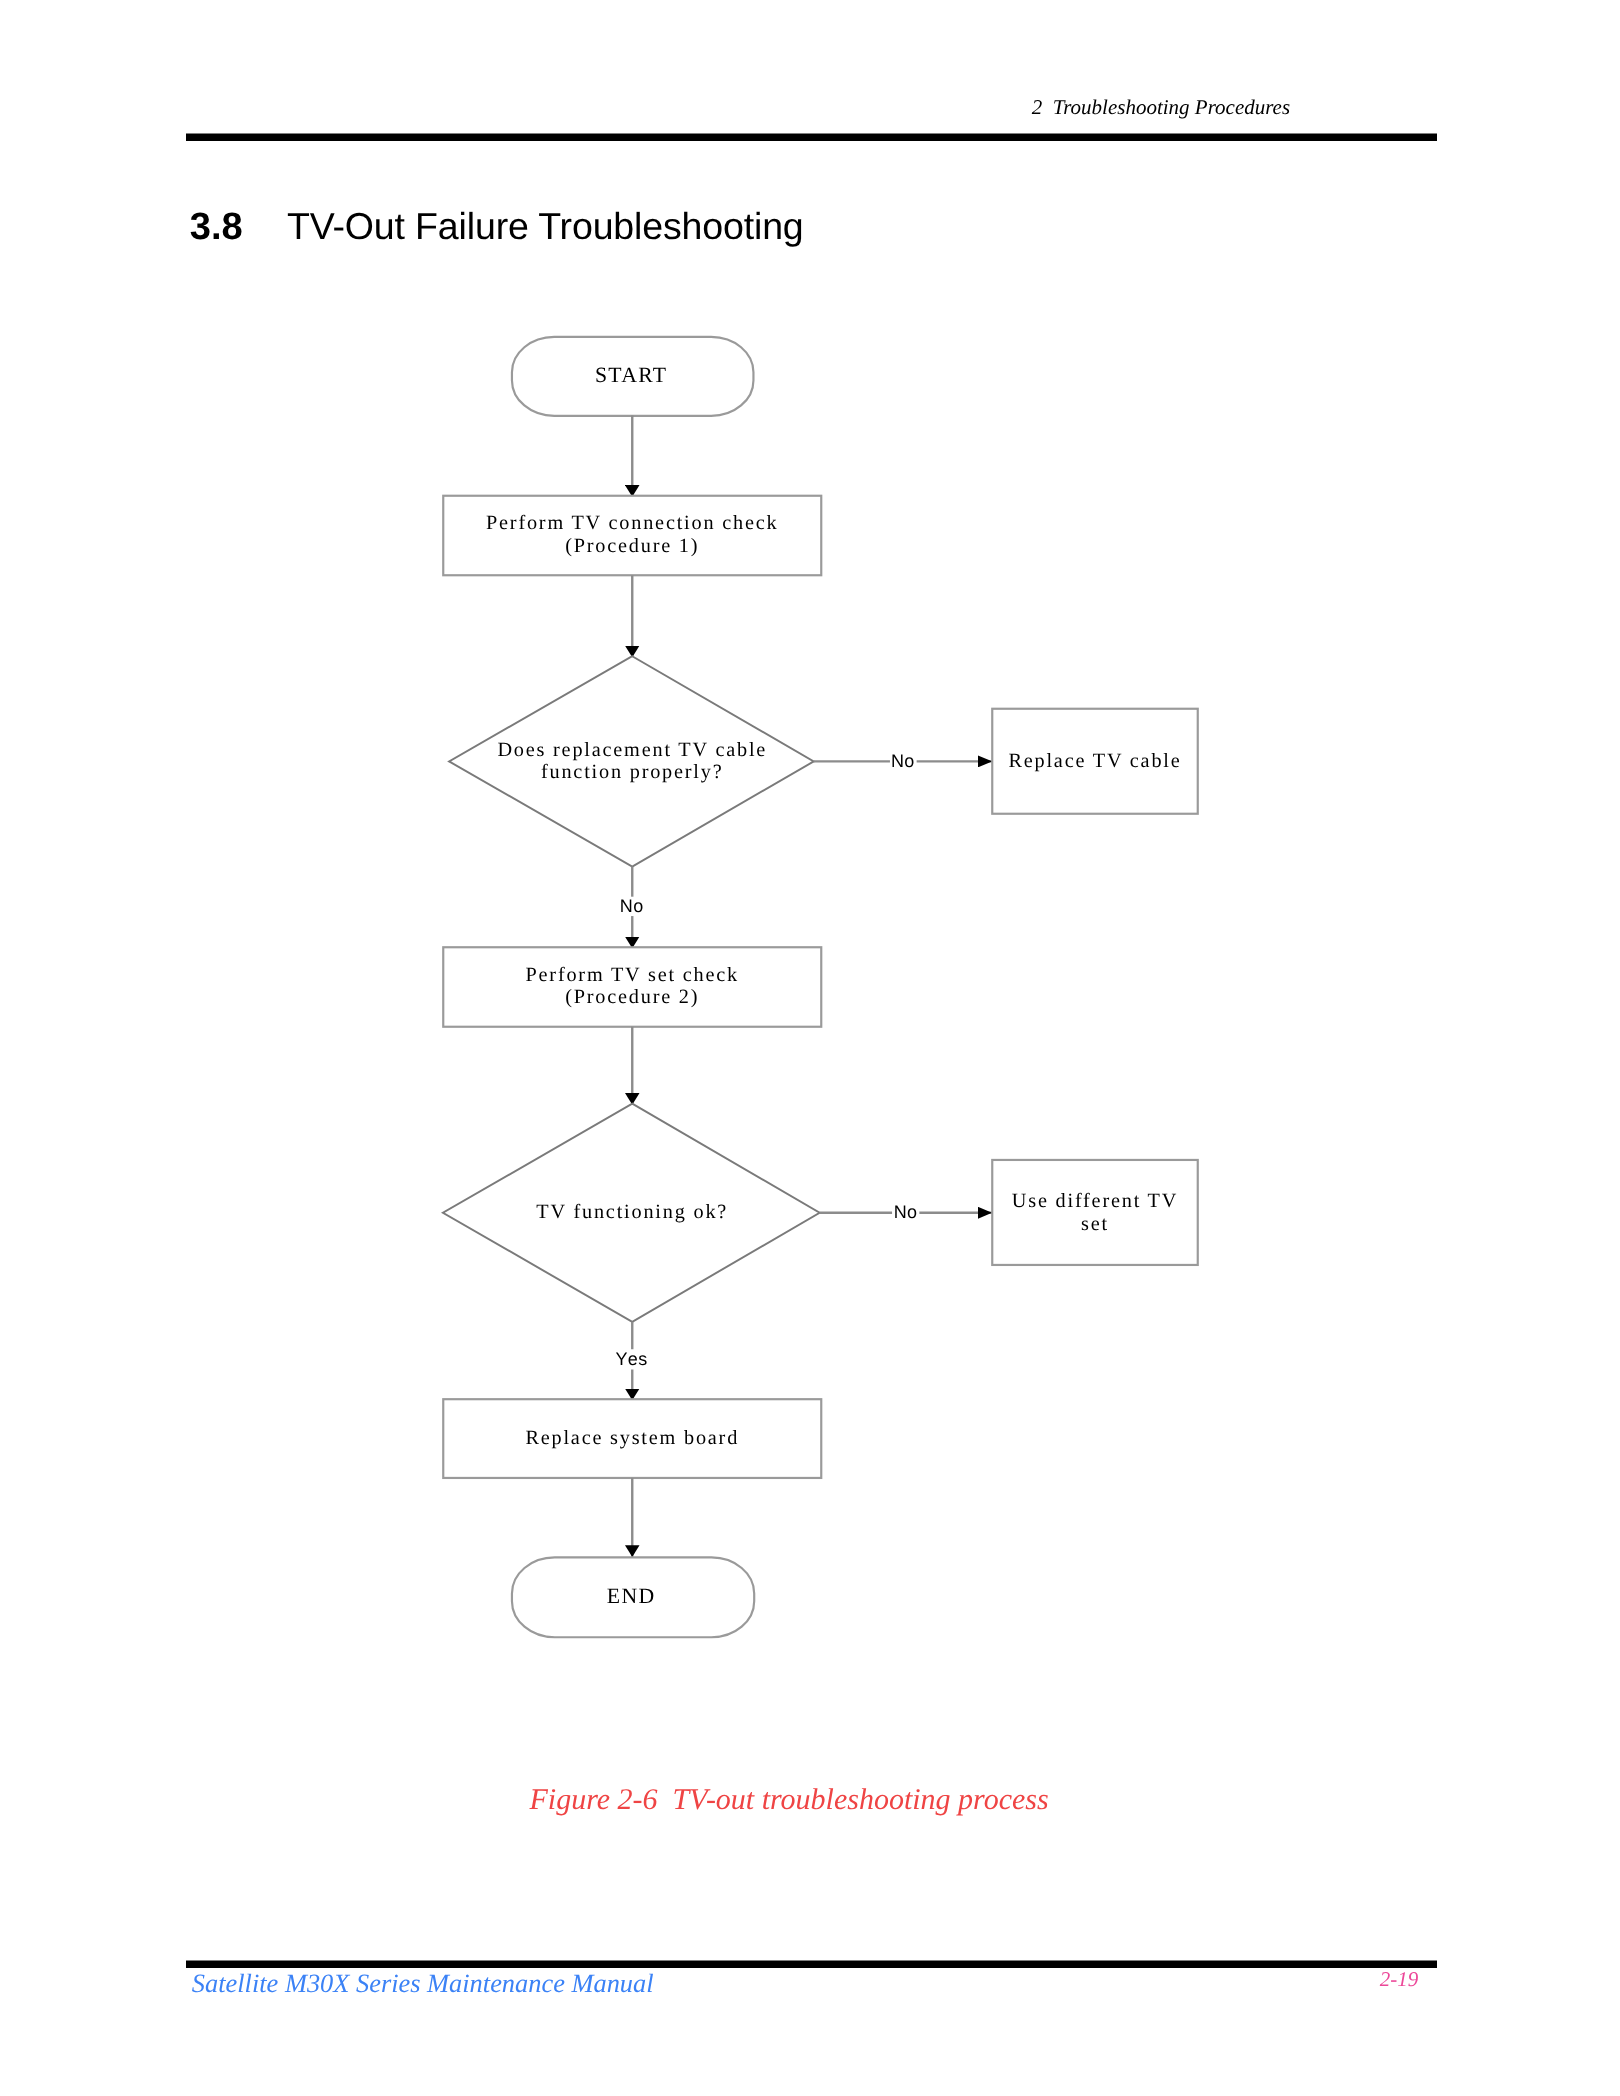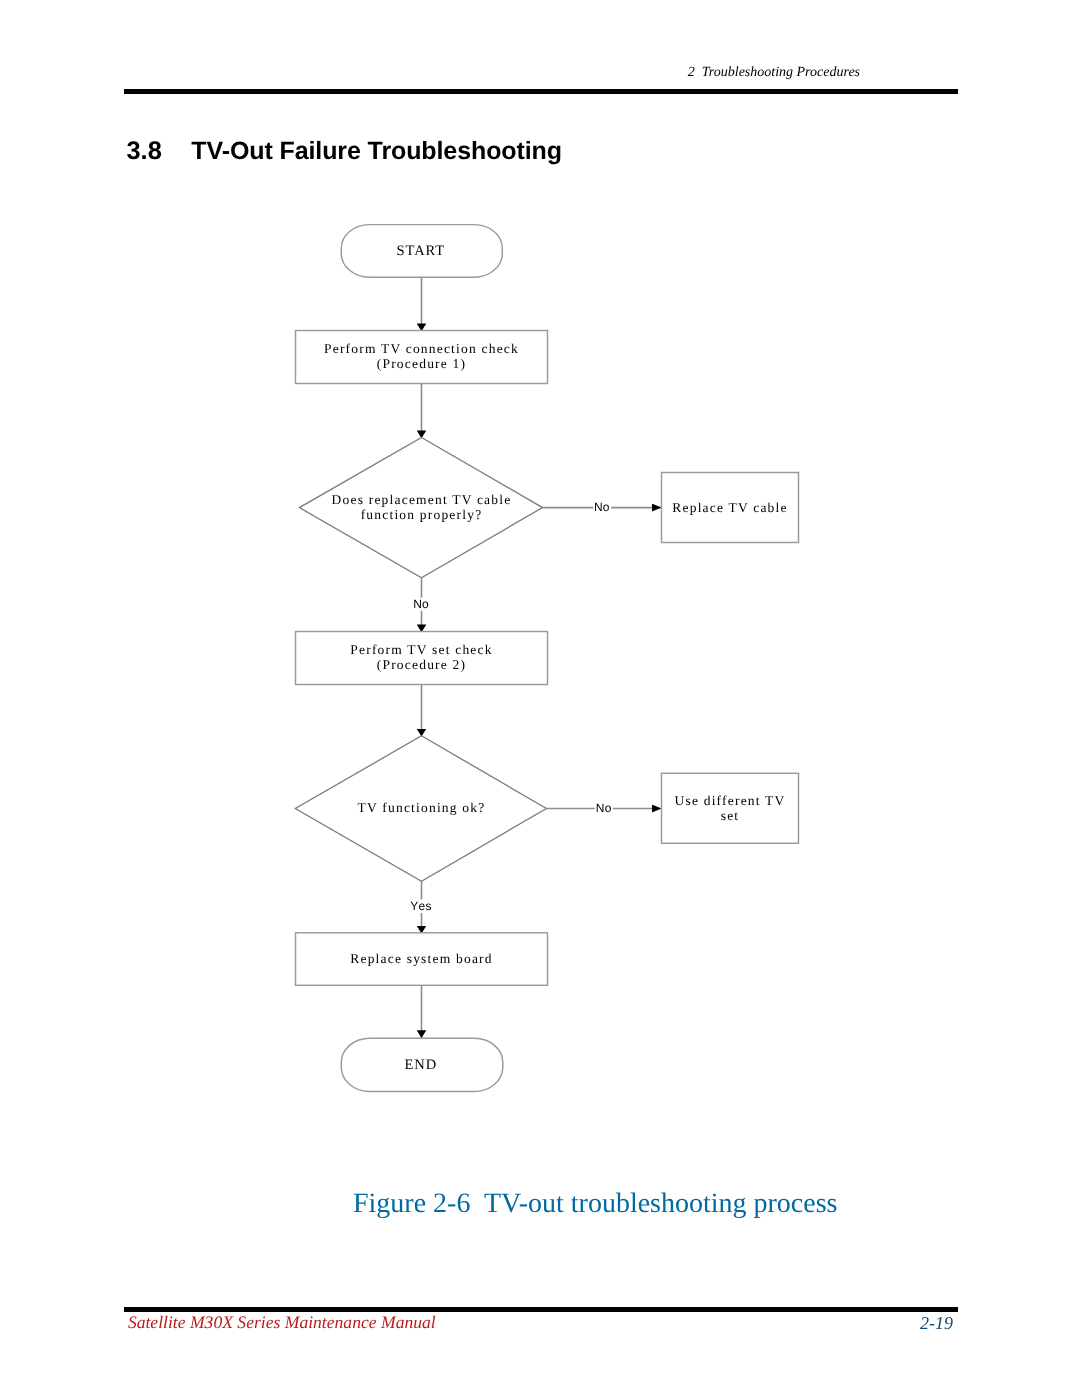--- a/index.html
+++ b/index.html
@@ -13,32 +13,32 @@
   .hdr-left{position:absolute;left:127.2px;top:66.4px;font-style:italic;font-size:21.5px;
             white-space:pre;color:#000;line-height:1;}
   .hdr-right{position:absolute;left:687.8px;top:66.4px;font-style:italic;font-size:14px;
             white-space:pre;color:#000;line-height:1;}
   .hdr-rule{position:absolute;left:124px;top:89.3px;width:833.9px;height:4.4px;background:#000;}
 
   
   .sec-num{position:absolute;left:126.5px;top:139px;font-family:"Liberation Sans",sans-serif;
            font-weight:bold;font-size:25.4px;color:#000;white-space:pre;line-height:1;}
   .sec-title{position:absolute;left:191.3px;top:139.2px;font-family:"Liberation Sans",sans-serif;
-           font-weight:bold;font-size:25px;letter-spacing:-0.1px;color:#000;white-space:pre;line-height:1;}
+           font-weight:normal;font-size:25px;letter-spacing:-0.1px;color:#000;white-space:pre;line-height:1;}
 
   
   .caption{position:absolute;left:353px;top:1189.6px;
-           font-size:28px;color:#0369a1;white-space:pre;line-height:1;}
+           font-style:italic;font-size:20px;color:#ef4444;white-space:pre;line-height:1;}
 
   
   .ftr-rule{position:absolute;left:124px;top:1307.3px;width:833.9px;height:4.3px;background:#000;}
   .ftr-left{position:absolute;left:127.9px;top:1314.4px;font-style:italic;font-size:17.6px;
-            color:#b91c1c;white-space:pre;line-height:1;}
-  .ftr-right{position:absolute;left:919.9px;top:1314.4px;font-style:italic;font-size:18px;
-            color:#0c4a6e;white-space:pre;line-height:1;}
+            color:#3b82f6;white-space:pre;line-height:1;}
+  .ftr-right{position:absolute;left:919.9px;top:1314.4px;font-style:italic;font-size:14px;
+            color:#ec4899;white-space:pre;line-height:1;}
 
   
   #flow{position:absolute;left:0;top:0;}
   #flow .shape{fill:#ffffff;stroke:#9a9a9a;stroke-width:1.45;}
   #flow .diamond{stroke:#7a7a7a;stroke-width:1.3;}
   #flow .conn{stroke:#8c8c8c;stroke-width:1.6;fill:none;}
   #flow .nt{font-family:"Liberation Serif",serif;font-size:13.5px;letter-spacing:1.2px;
             fill:#000000;text-anchor:middle;}
   #flow .sp-wide{font-size:14.5px;letter-spacing:0.9px;}
   #flow .el{font-family:"Liberation Sans",sans-serif;font-size:12px;letter-spacing:0.2px;

